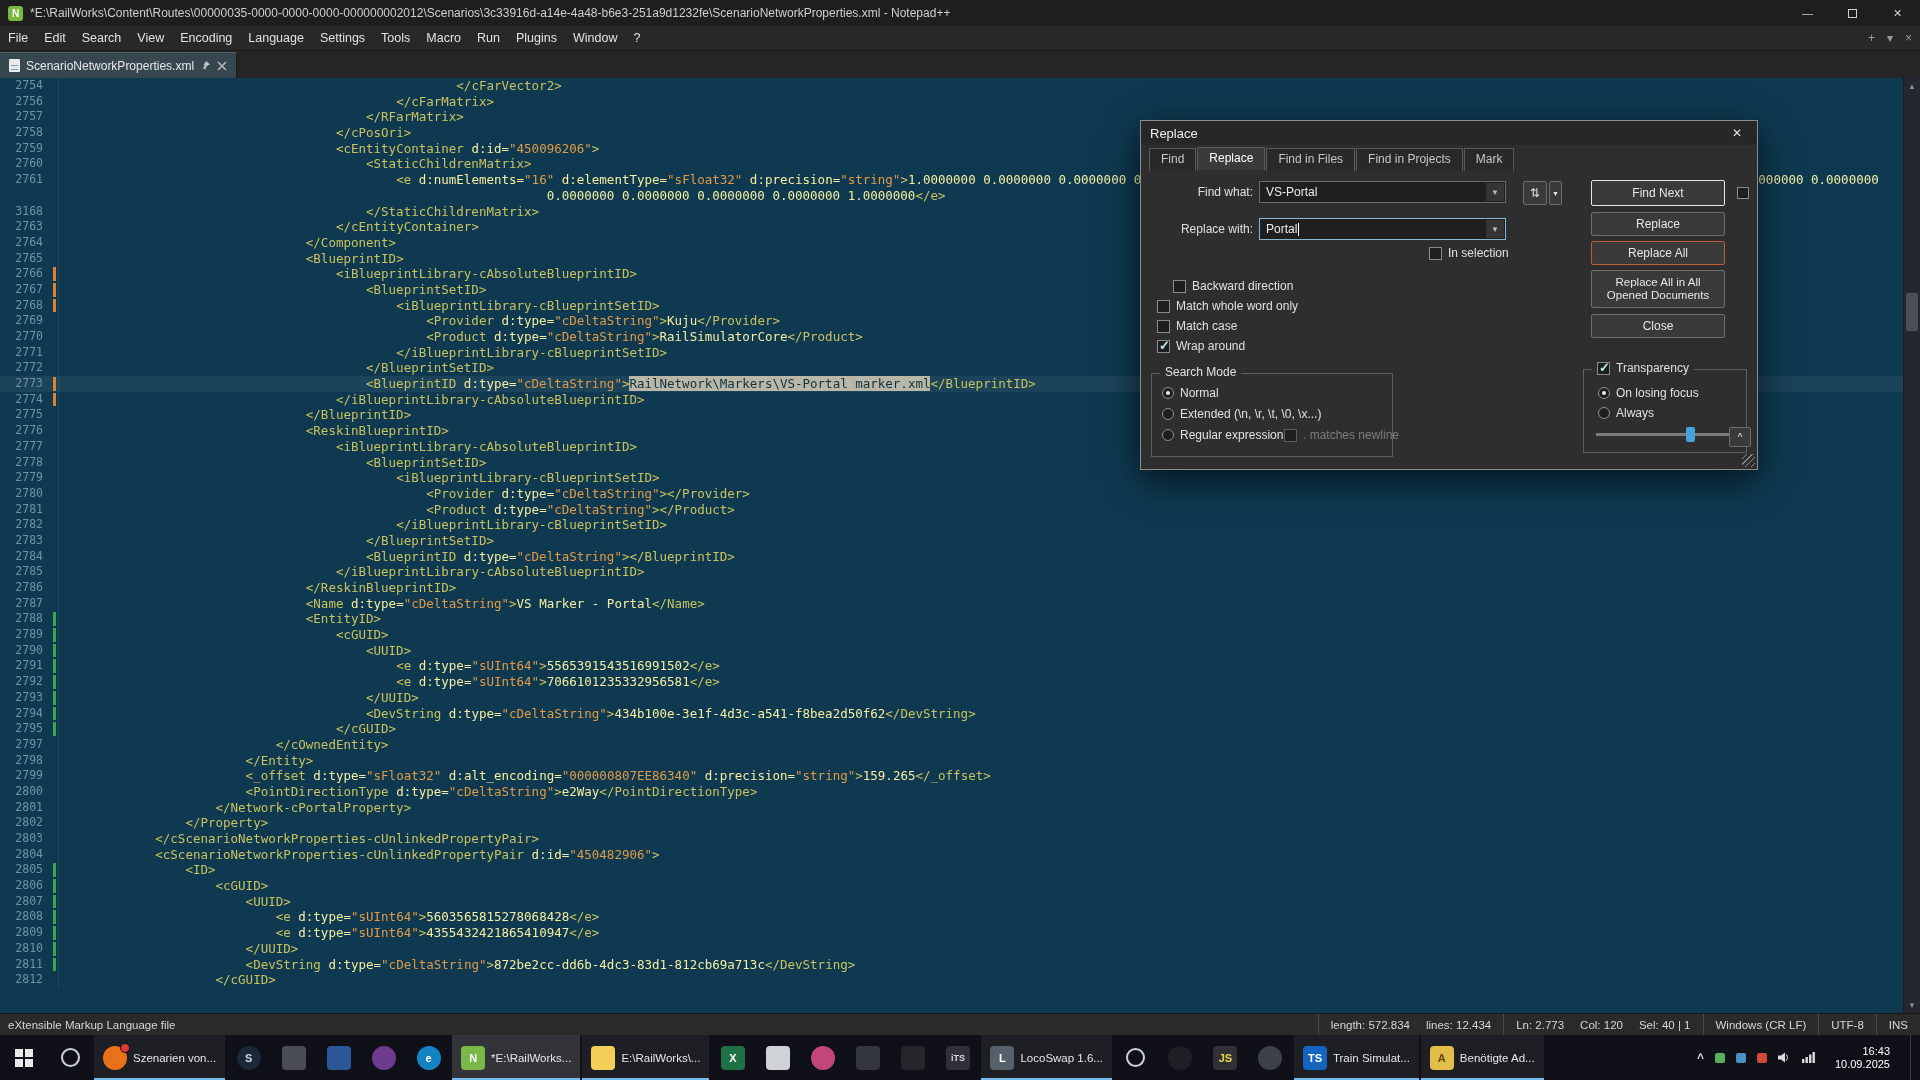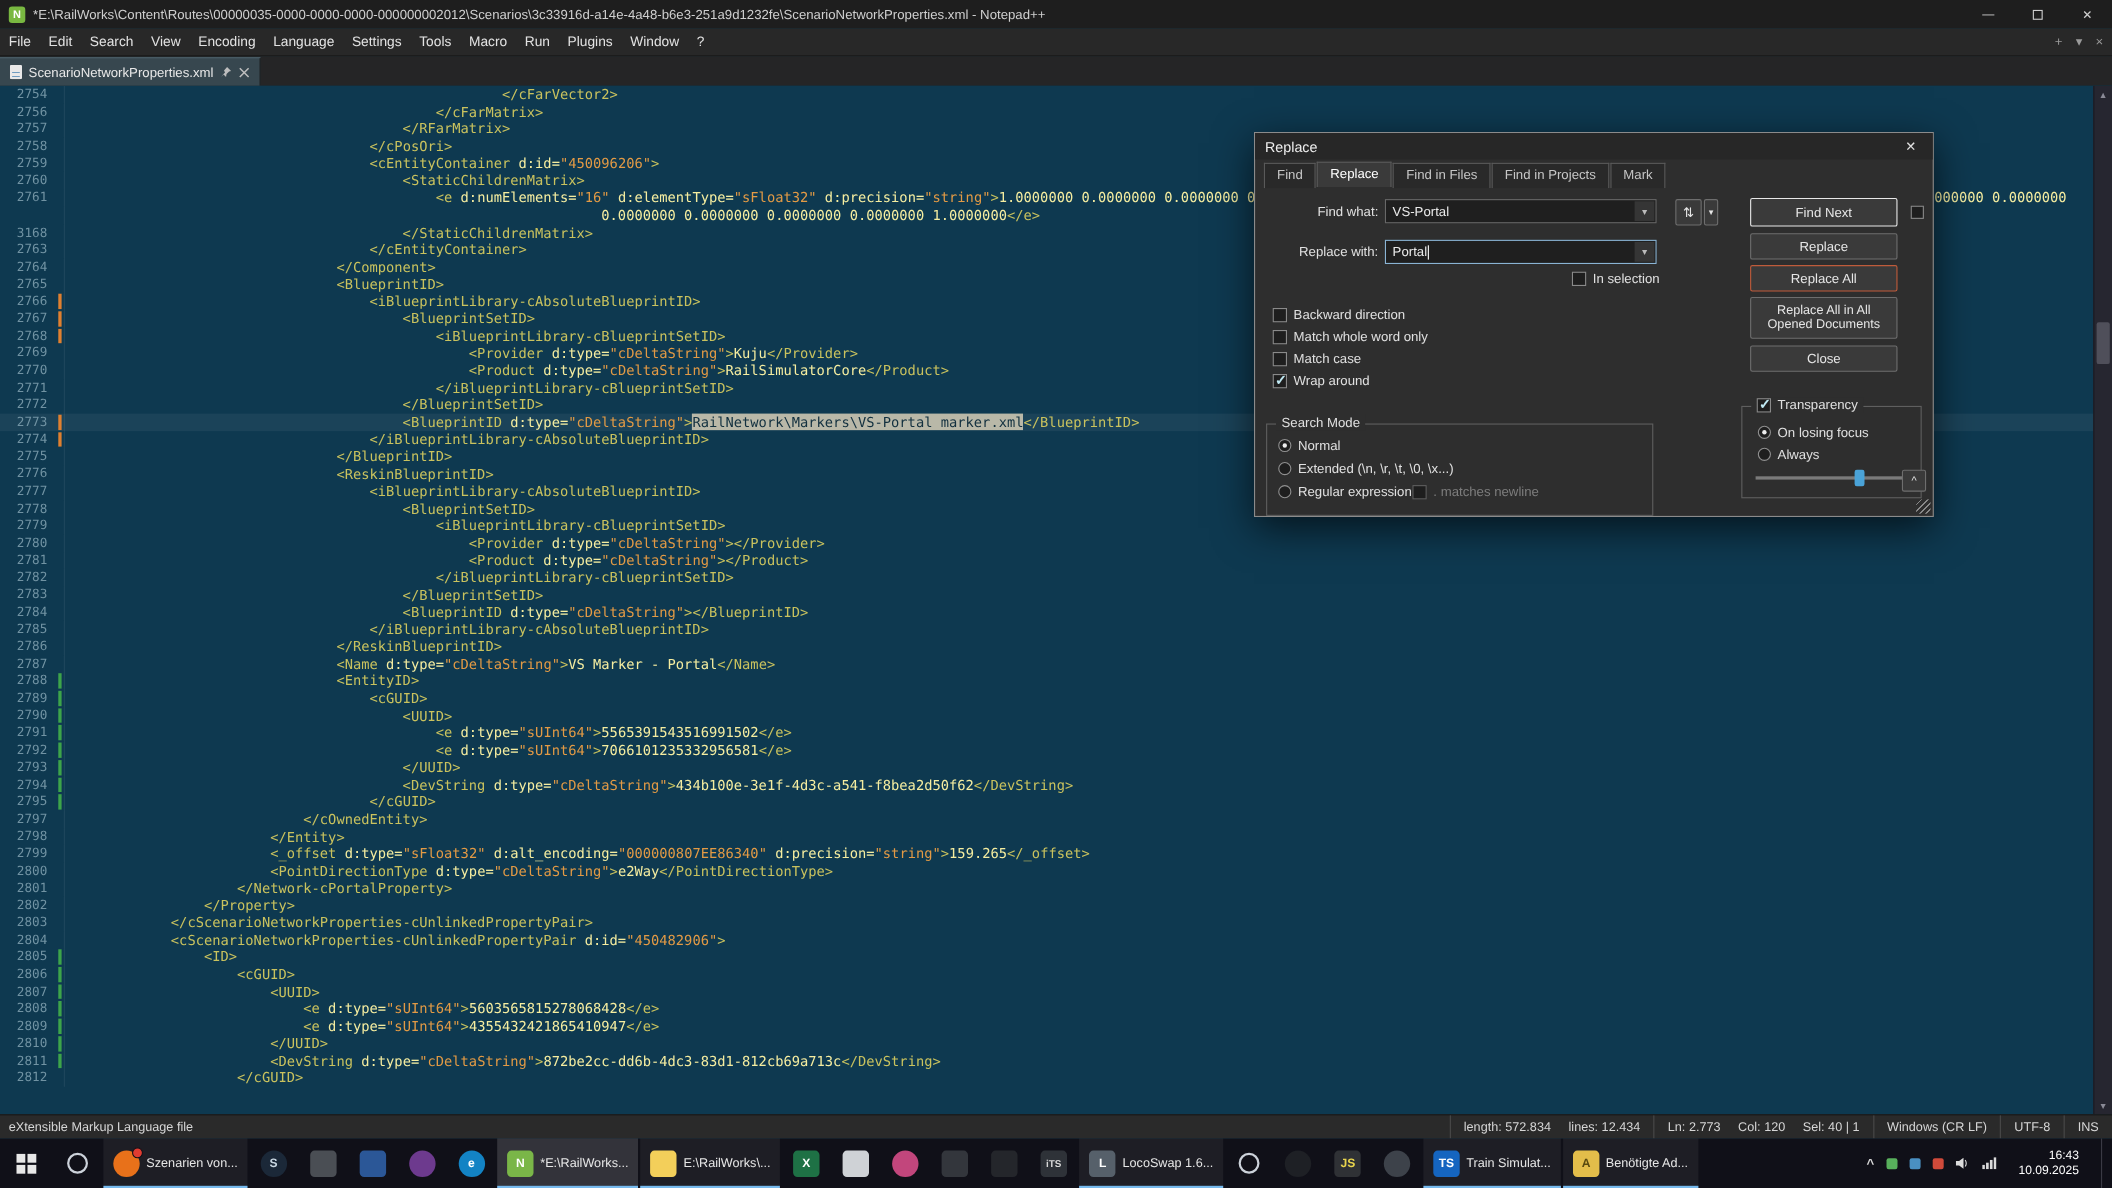--- a/index.html
+++ b/index.html
@@ -103,28 +103,28 @@
   .btn-replaceall{left:450px;top:120px;width:134px;height:24px;border-color:var(--accent-orange,#bf5b3b)}
   .btn-replacealldocs{left:450px;top:149px;width:134px;height:38px;font-size:11.5px;line-height:13px;padding:0 6px}
   .btn-closedlg{left:450px;top:193px;width:134px;height:24px}
   .btn-collapse{left:588px;top:306px;width:22px;height:20px;font-size:10px}
   .chk{display:flex;align-items:center;gap:6px;position:absolute;white-space:nowrap}
   .chk-box{width:13px;height:13px;background:#1e1e1e;border:1px solid #8a8a8a;position:relative;flex:0 0 auto}
   .chk.on .chk-box::after{content:"\2713";position:absolute;left:1px;top:-3px;color:#bfe8f2;font-size:13px;font-weight:bold}
   .chk.small .chk-box{width:12px;height:12px}
   .chk.disabled{color:#7d7d7d}
   .chk.disabled .chk-box{border-color:#5f5f5f}
-  .chk-backward{left:16px;top:158px} .chk-whole{left:16px;top:178px}
+  .chk-backward{left:32px;top:158px} .chk-whole{left:16px;top:178px}
   .chk-case{left:16px;top:198px} .chk-wrap{left:16px;top:218px}
   .chk-insel{left:288px;top:125px} .chk-2btn{left:596px;top:66px}
   .radio{display:flex;align-items:center;gap:6px;position:absolute;white-space:nowrap}
   .rad{width:12px;height:12px;border-radius:50%;border:1px solid #909090;background:#1e1e1e;position:relative;flex:0 0 auto}
   .radio.on .rad::after{content:"";position:absolute;left:3px;top:3px;right:3px;bottom:3px;border-radius:50%;background:#ececec}
   .grp{position:absolute;border:1px solid #5f5f5f}
-  .grp-search{left:10px;top:264px;width:352px;height:84px}
+  .grp-search{left:10px;top:252px;width:242px;height:84px}
   .grp-trans{left:442px;top:248px;width:164px;height:84px}
   .grp-title{position:absolute;top:-9px;left:8px;background:var(--dialog-bg,#2e2e2e);padding:0 5px;display:flex;align-items:center;gap:6px}
   .r-normal{left:10px;top:12px} .r-extended{left:10px;top:33px} .r-regex{left:10px;top:54px}
   .chk-dotnl{left:132px;top:54px}
   .r-losing{left:14px;top:16px} .r-always{left:14px;top:36px}
   .slider{position:absolute;left:12px;right:12px;top:63px;height:3px;background:#7a7a7a}
   .slider .thumb{position:absolute;left:90px;top:-6px;width:9px;height:15px;background:#4aa3d8;border-radius:2px}
   .grip{position:absolute;right:2px;bottom:2px;width:13px;height:13px;
     background:repeating-linear-gradient(135deg,transparent 0 3px,#8a8a8a 3px 4px)}
 </style>

